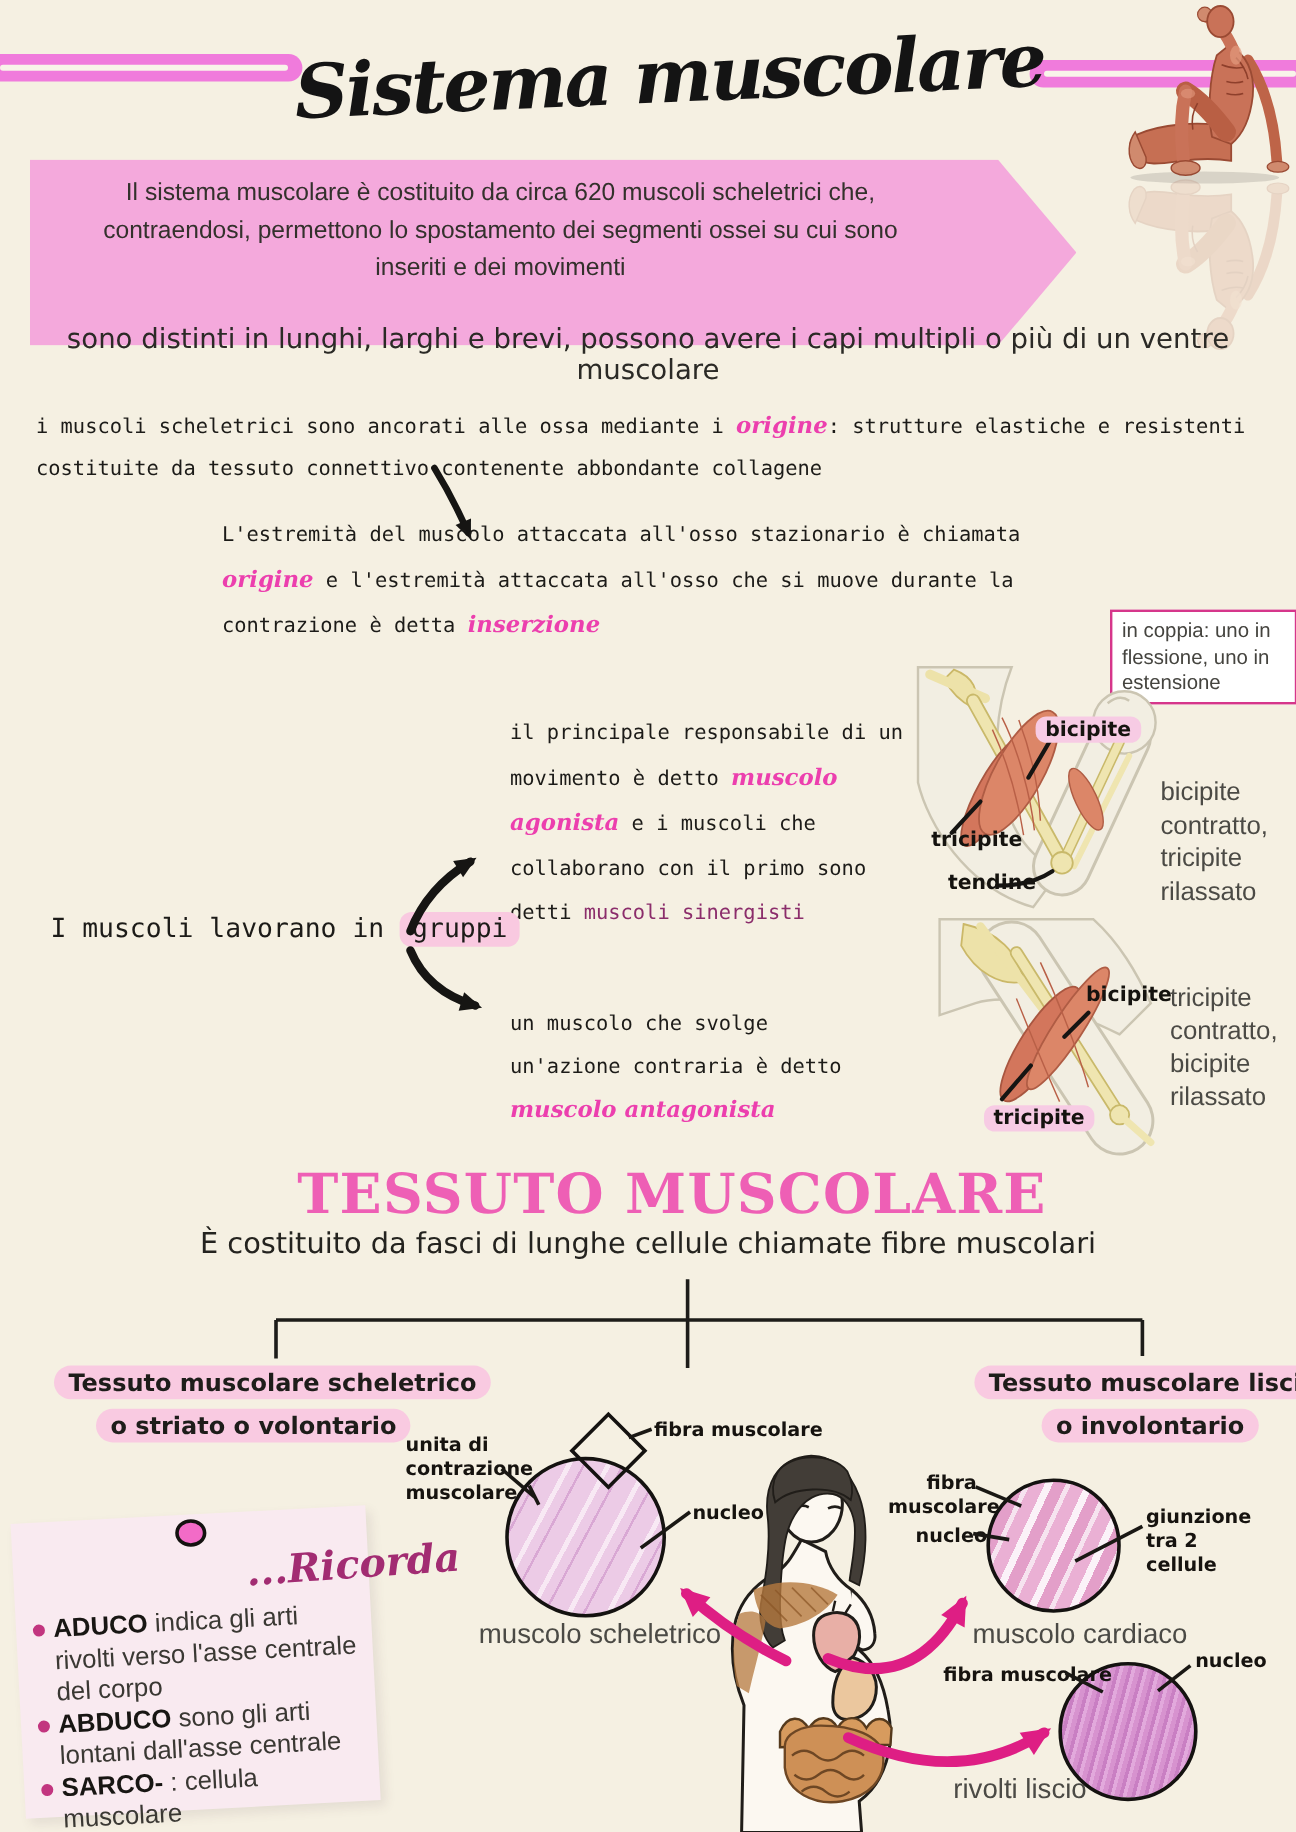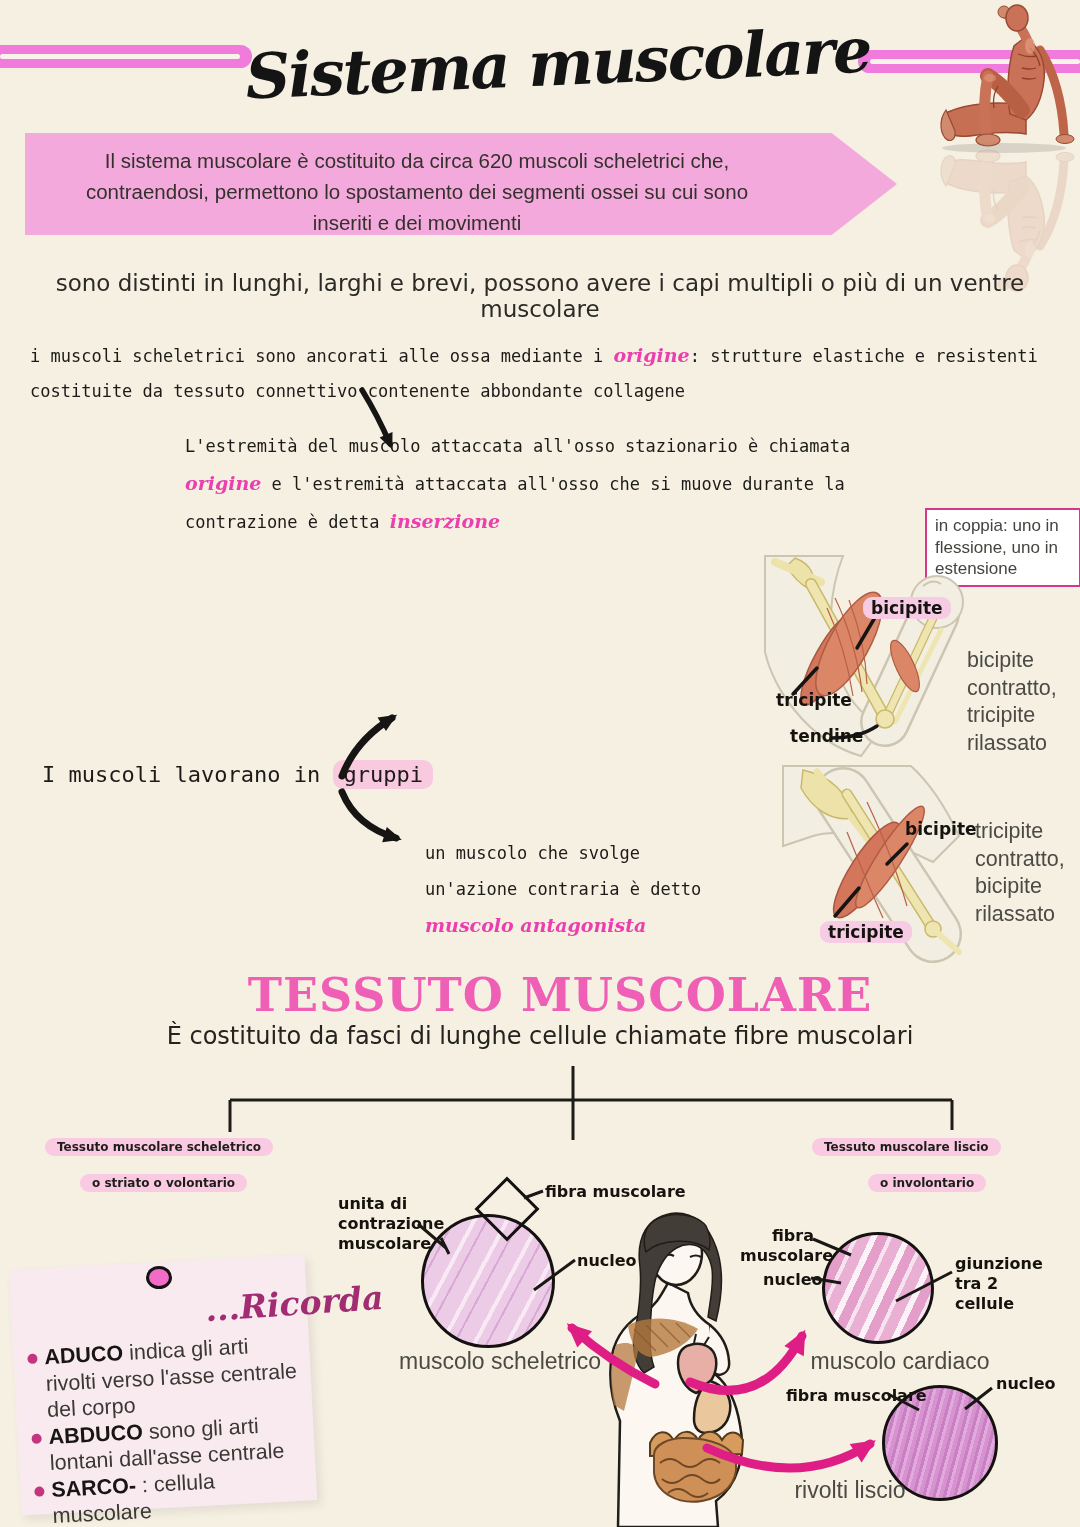--- a/index.html
+++ b/index.html
@@ -10,21 +10,21 @@
   .bar-left{left:0;top:45px;width:252px;border-radius:0 14px 14px 0;}
   .bar-right{left:858px;top:50px;width:222px;border-radius:14px 0 0 14px;}
   .bar .stripe{position:absolute;top:9px;height:5px;background:#F8F4E9;border-radius:3px;}
   .bar-left .stripe{left:0;right:12px;}
   .bar-right .stripe{left:12px;right:0;}
   
   .main-title{position:absolute;left:238px;top:10px;width:640px;height:112px;
       font-family:"DejaVu Serif",serif;font-style:italic;font-weight:bold;font-size:62px;
       letter-spacing:-2px;color:#141414;text-align:center;transform:rotate(-2.5deg);line-height:108px;}
   
-  .banner{position:absolute;left:25px;top:133px;width:872px;height:102px;background:#F4A9DC;
+  .banner{position:absolute;left:25px;top:133px;width:872px;height:155px;background:#F4A9DC;
       clip-path:polygon(0 0,92.5% 0,100% 50%,92.5% 100%,0 100%);}
   .banner-text{position:absolute;left:30px;right:118px;top:12px;text-align:center;
       font-size:20.5px;line-height:31px;color:#33312c;font-weight:500;}
   .intro-line{position:absolute;left:20px;top:270px;width:1040px;text-align:center;
       font-size:23px;color:#2b2a26;}
   
   .mono{font-family:"DejaVu Sans Mono",monospace;color:#1c1b18;}
   .hand{font-family:"DejaVu Sans",sans-serif;}
   .script{font-family:"DejaVu Serif",serif;font-style:italic;font-weight:bold;
       color:#EC3FAE;font-size:19px;}
@@ -42,21 +42,21 @@
   .arm-label{position:absolute;font-family:"DejaVu Sans",sans-serif;font-weight:bold;
       font-size:17px;color:#15130f;}
   .arm-label.pill{background:#F7CBE4;border-radius:9px;padding:1px 8px;}
   .arm-caption{position:absolute;font-size:21.5px;line-height:27.5px;color:#4b4a45;}
   
   .tissue-title{position:absolute;left:40px;top:968px;width:1040px;text-align:center;
       font-family:"DejaVu Serif",serif;font-weight:bold;font-size:46px;letter-spacing:1px;color:#EE5FB5;}
   .tissue-subtitle{position:absolute;left:10px;top:1022px;width:1060px;text-align:center;
       font-family:"DejaVu Sans",sans-serif;font-size:24px;color:#24231f;}
   .branch{position:absolute;background:#F9CAE1;border-radius:14px;padding:2px 12px;
-      font-family:"DejaVu Sans",sans-serif;font-weight:bold;font-size:12px;color:#1e1d1a;white-space:nowrap;}
+      font-family:"DejaVu Sans",sans-serif;font-weight:bold;font-size:20px;color:#1e1d1a;white-space:nowrap;}
   
   .circ{position:absolute;border-radius:50%;border:3.5px solid #141210;box-sizing:border-box;}
   .circ-skel{left:421px;top:1214px;width:134px;height:134px;
       background:repeating-linear-gradient(118deg,#ECCBE6 0 15px,#F8E9F4 15px 19px,#ECCBE6 19px 27px,#D9A8D4 27px 29px);}
   .circ-card{left:822px;top:1232px;width:112px;height:112px;
       background:repeating-linear-gradient(115deg,#EAB0D4 0 11px,#FBF2F8 11px 17px,#E39FC9 17px 27px,#F6E3EF 27px 31px);}
   .circ-smooth{left:882px;top:1385px;width:116px;height:116px;
       background:repeating-linear-gradient(105deg,#D793CF 0 4px,#C97FC3 4px 7px,#E2A9DC 7px 10px);}
   .diamond{position:absolute;left:484px;top:1186px;width:40px;height:40px;
       border:3px solid #141210;transform:rotate(45deg);}
@@ -133,20 +133,23 @@
     </defs>
     <path d="M20,4 Q36,30 48,58" fill="none" stroke="#161513" stroke-width="5.5" stroke-linecap="round" marker-end="url(#bk1)"></path>
   </svg>
 
   <div class="attach-para mono">
     <span>L'estremità del muscolo attaccata all'osso stazionario è chiamata </span><span class="script">origine</span><span> e l'estremità attaccata all'osso che si muove durante la contrazione è detta </span><span class="script">inserzione</span>
   </div>
 
   <div class="pair-box">in coppia: uno in flessione, uno in estensione</div>
 
+  <div class="agonist-para mono">
+    <span>il principale responsabile di un movimento è detto </span><span class="script">muscolo agonista</span><span> e i muscoli che collaborano con il primo sono detti </span><span class="plum">muscoli sinergisti</span>
+  </div>
 
   <div class="groups-line mono">
     <span>I muscoli lavorano in </span><span class="pill">gruppi</span>
   </div>
 
   <svg style="left:328px;top:698px;" width="95" height="152" viewBox="0 0 95 152">
     <defs>
       <marker id="bk2" markerUnits="userSpaceOnUse" markerWidth="22" markerHeight="20" refX="14" refY="10" orient="auto">
           <path d="M2,2 L20,10 L2,18 Z" fill="#161513"></path>
         </marker>

